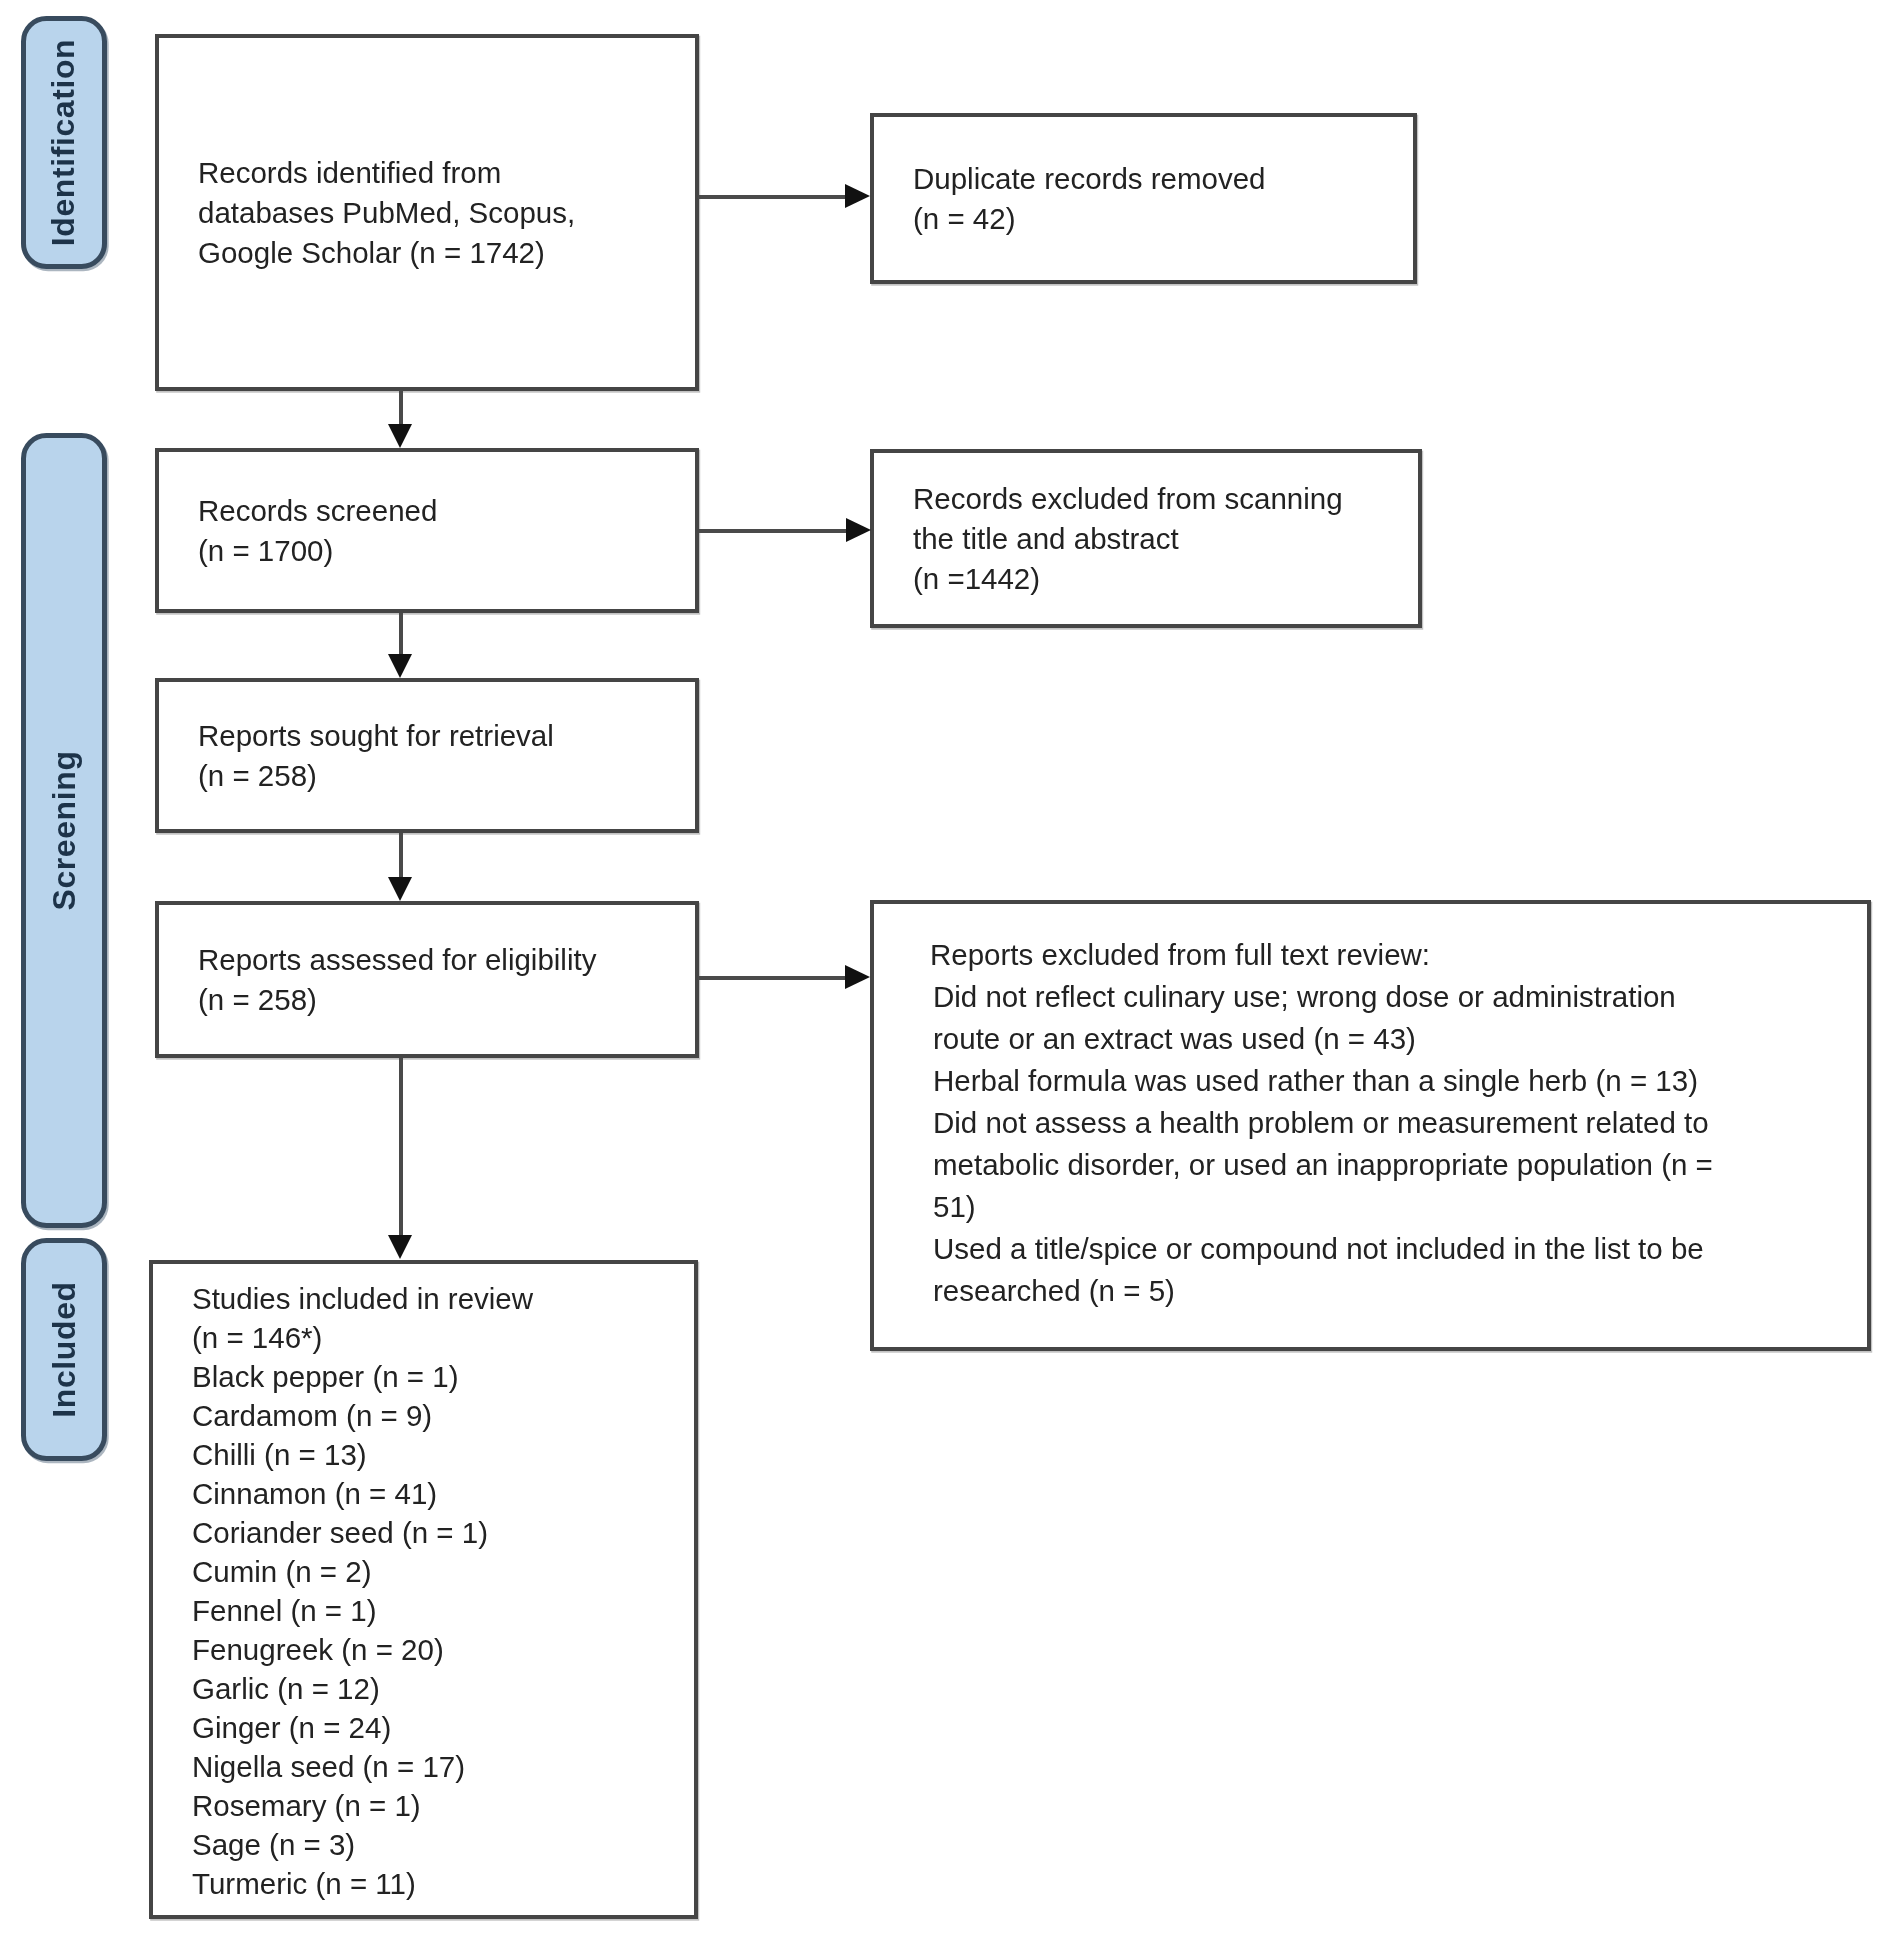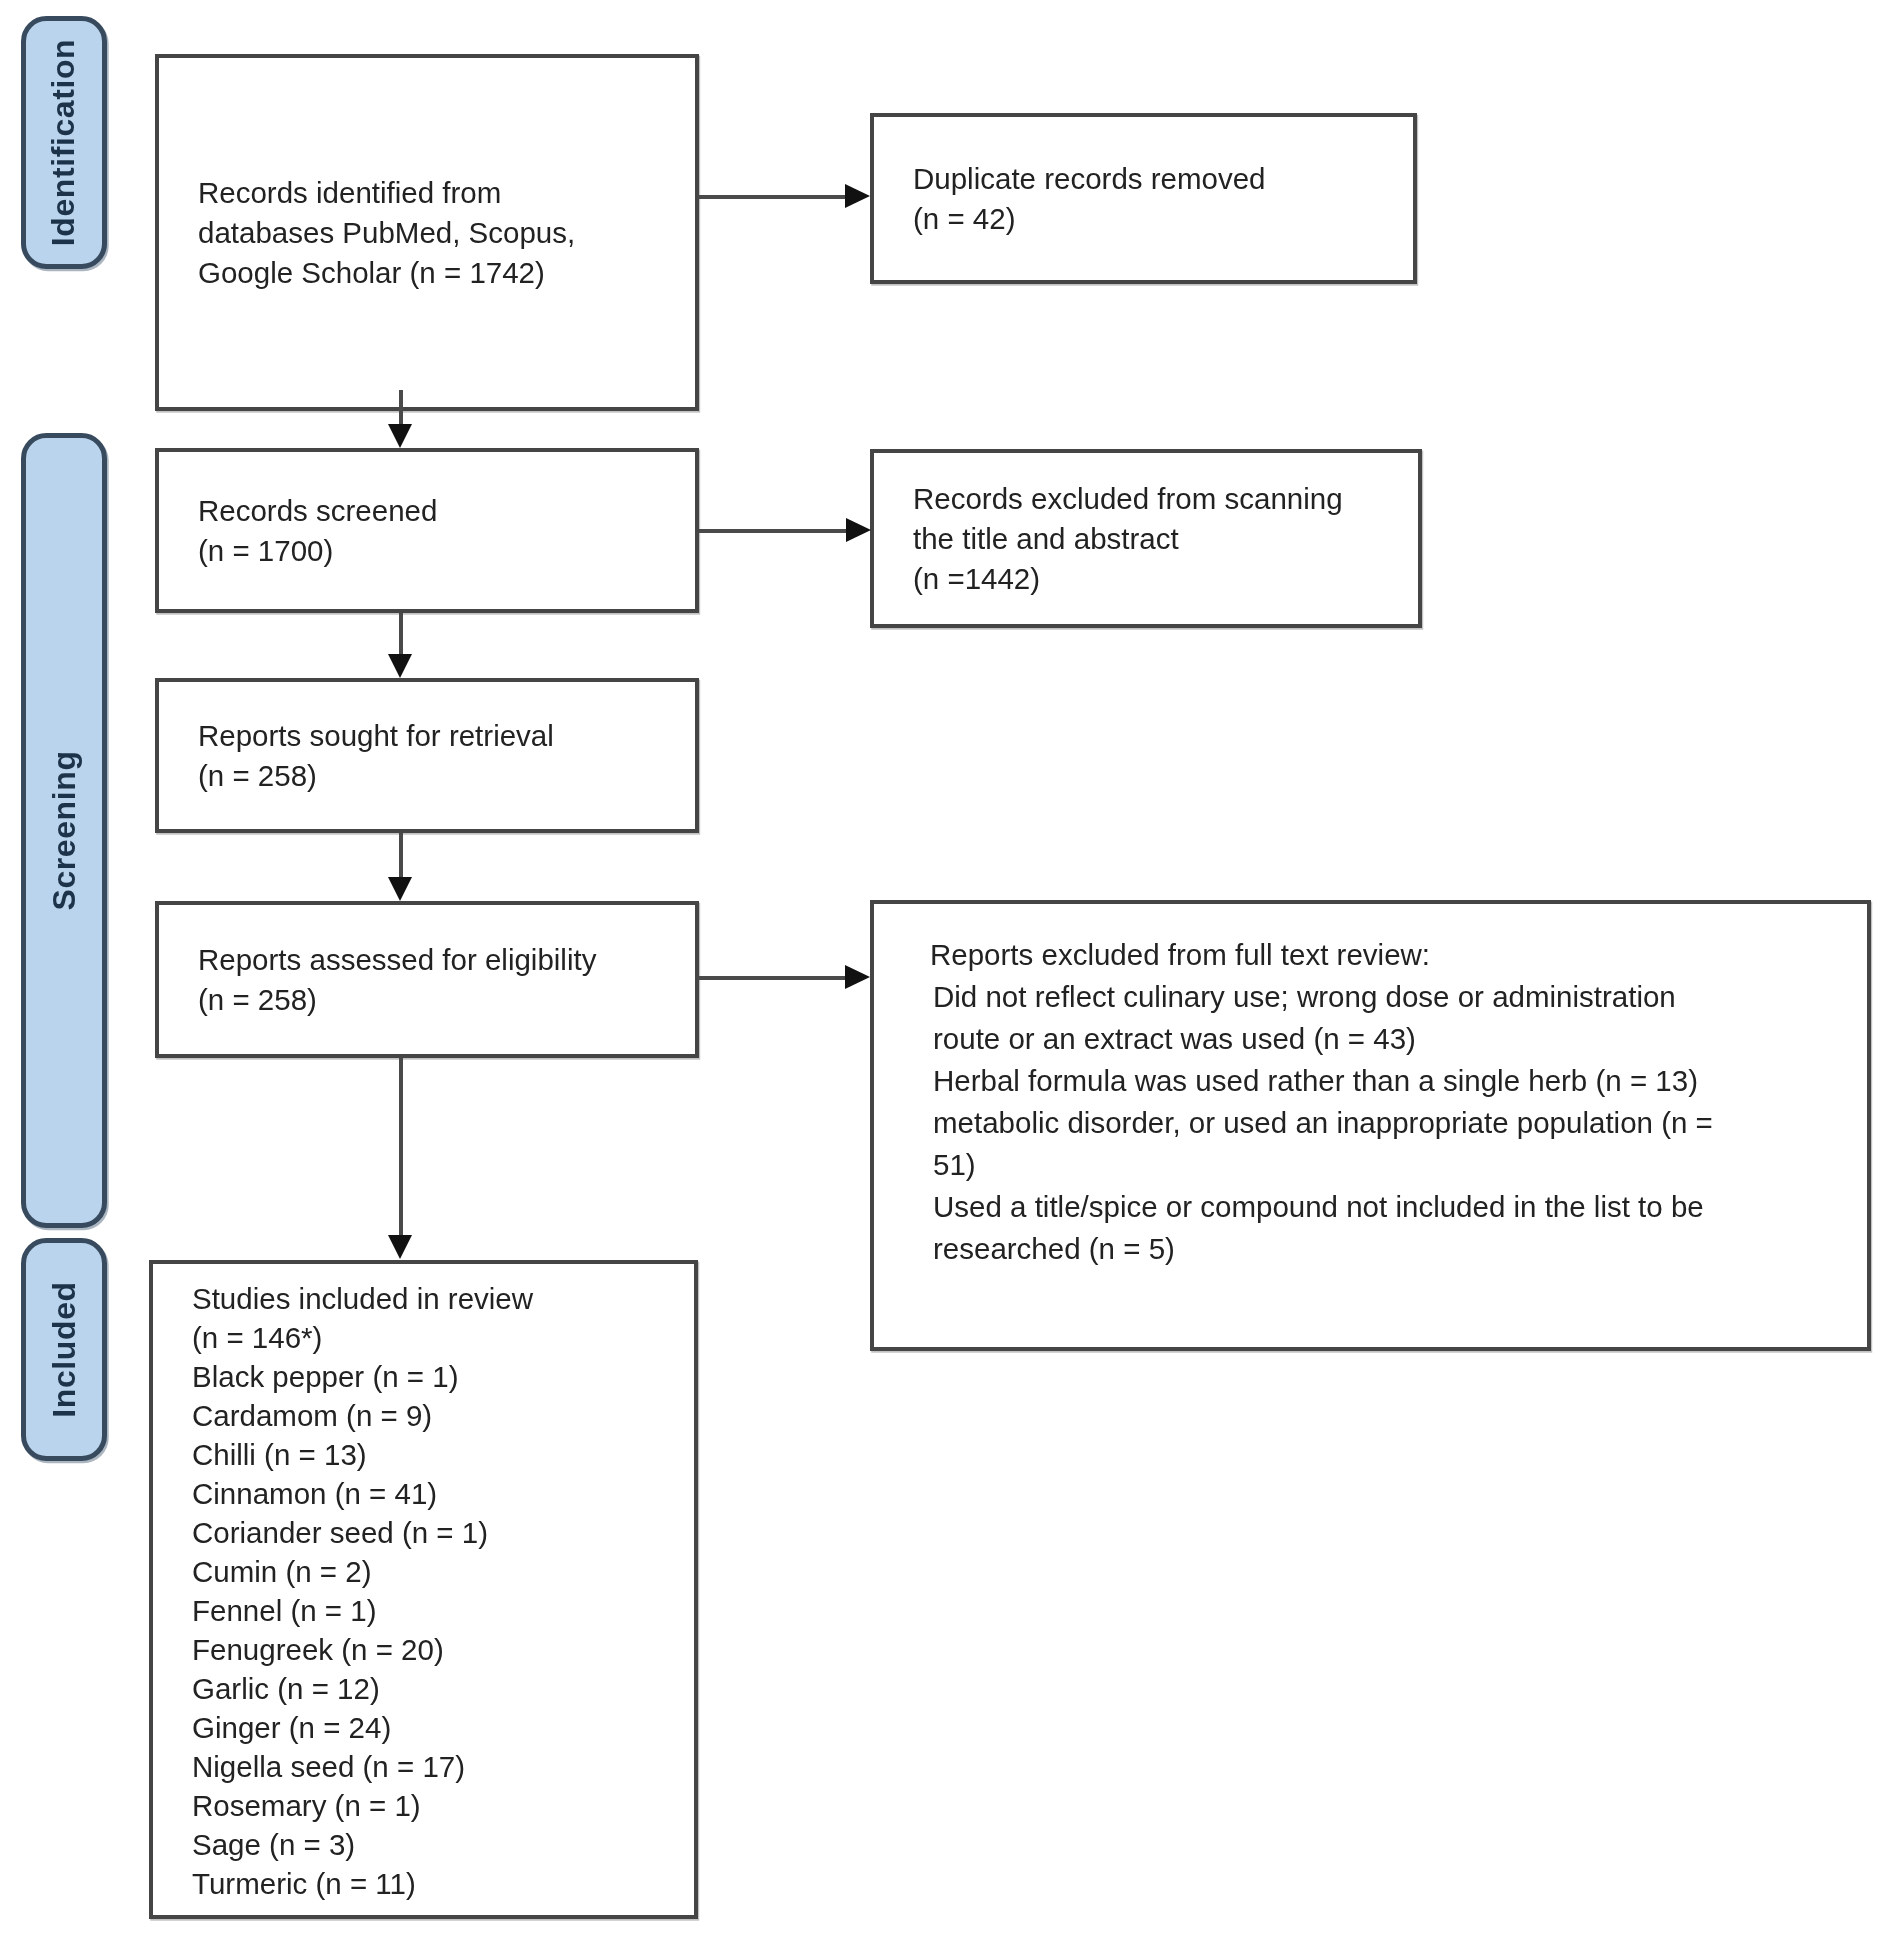--- a/index.html
+++ b/index.html
@@ -96,21 +96,21 @@
   <div class="side" style="top:16px;height:253px;">
     <span class="vtext">Identification</span>
   </div>
   <div class="side" style="top:433px;height:795px;">
     <span class="vtext">Screening</span>
   </div>
   <div class="side" style="top:1238px;height:223px;">
     <span class="vtext">Included</span>
   </div>
 
-  <div class="box center" style="left:155px;top:34px;width:544px;height:357px;margin-top:20px;">
+  <div class="box center" style="left:155px;top:34px;width:544px;height:357px;">
     <div class="lines">
         <div class="line">Records identified from</div>
         <div class="line">databases PubMed, Scopus,</div>
         <div class="line">Google Scholar (n = 1742)</div>
       </div>
   </div>
 
   <div class="box center" style="left:155px;top:448px;width:544px;height:165px;">
     <div class="lines">
         <div class="line">Records screened</div>
@@ -167,20 +167,21 @@
         <div class="line">(n =1442)</div>
       </div>
   </div>
 
   <div class="box excl" style="left:870px;top:900px;width:1001px;height:451px;">
     <div class="lines">
         <div class="line">Reports excluded from full text review:</div>
         <div class="line ind">Did not reflect culinary use; wrong dose or administration</div>
         <div class="line ind">route or an extract was used (n = 43)</div>
         <div class="line ind">Herbal formula was used rather than a single herb (n = 13)</div>
+        <div class="line ind">Did not assess a health problem or measurement related to</div>
         <div class="line ind">metabolic disorder, or used an inappropriate population (n =</div>
         <div class="line ind">51)</div>
         <div class="line ind">Used a title/spice or compound not included in the list to be</div>
         <div class="line ind">researched (n = 5)</div>
       </div>
   </div>
 
   <div class="arrow h" style="left:698px;top:184px;width:172px;height:25.4px;">
     <div class="shaft"></div>
     <div class="head"></div>

